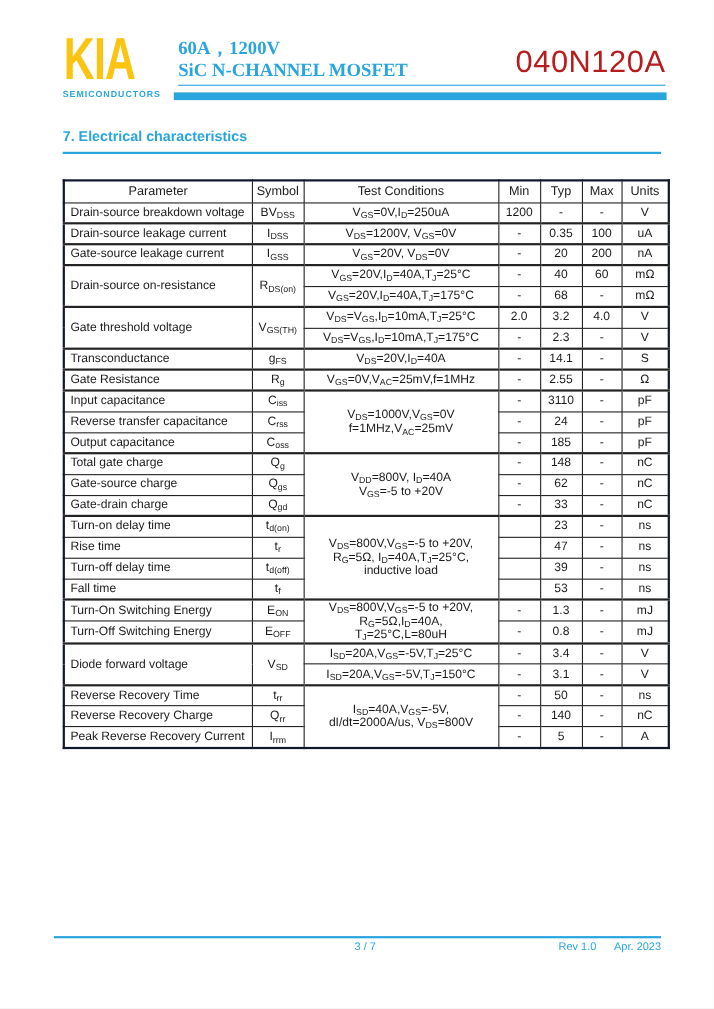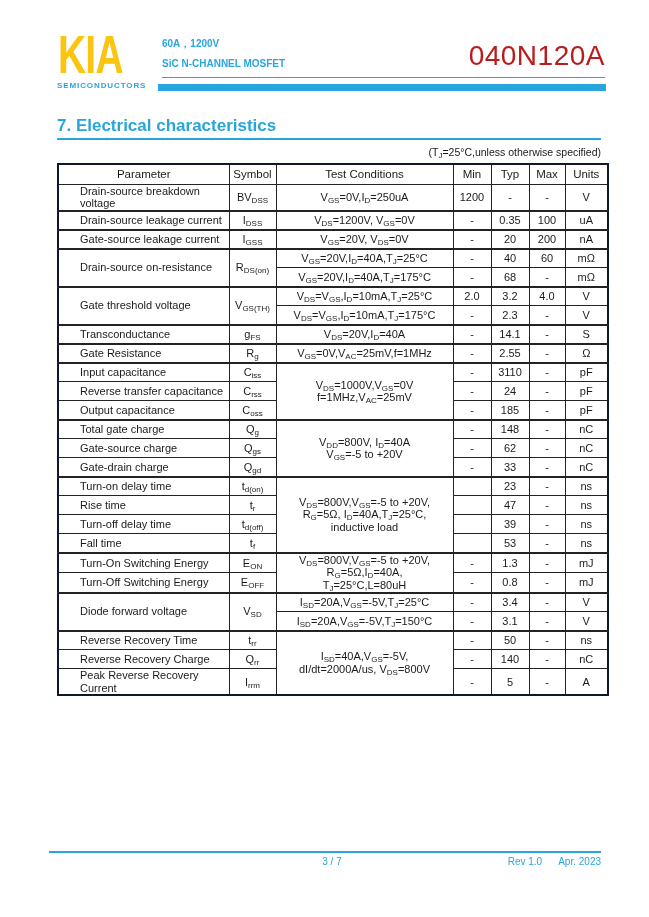--- a/index.html
+++ b/index.html
@@ -12,43 +12,43 @@
   
   .logo-kia {
     position:absolute; left:58px; top:30px; width:120px; height:48px;
     font-size:54px; font-weight:bold; line-height:48px; color:#fbc411;
     transform:scaleX(0.72); transform-origin:left top; letter-spacing:-1px;
   }
   .logo-sub {
     position:absolute; left:57px; top:81px; font-size:8px; font-weight:bold;
     color:#29a5de; letter-spacing:0.9px; white-space:nowrap;
   }
-  .head-mid { position:absolute; left:162px; top:34px; color:#29a5de; font-weight:bold; font-size:10px; line-height:20px; }
+  .head-mid { position:absolute; left:162px; top:34px; color:#29a5de; font-weight:bold; font-size:17px; line-height:20px;font-family:Liberation Serif, serif; }
   .part-number {
     position:absolute; right:44px; top:40px; width:300px; text-align:right;
     font-size:28px; color:#b91c1c; font-weight:400; letter-spacing:0.5px;
   }
   .rule-thin  { position:absolute; left:162px; top:77px; width:443px; height:1px; background:#29a5de; }
   .rule-thick { position:absolute; left:158px; top:84px; width:448px; height:7px; background:#29a5de; }
   
-  .section-title { position:absolute; left:57px; top:116px; font-size:17px; font-weight:600; color:#29a5de; }
+  .section-title { position:absolute; left:57px; top:116px; font-size:13px; font-weight:600; color:#29a5de; }
   .section-underline { position:absolute; left:57px; top:138px; width:544px; height:2px; background:#29a5de; }
   .cond-note { position:absolute; left:57px; top:146px; width:544px; text-align:right; font-size:10.5px; color:#1a1a1a; }
   
   table.ec {
     position:absolute; left:57px; top:163px; width:550px;
     border-collapse:collapse; table-layout:fixed;
     border:2px solid #0f172a; font-size:11px; color:#1b1b1b;
   }
   table.ec th, table.ec td {
     border:1px solid #232323; text-align:center; vertical-align:middle;
     padding:0 2px; height:19px; line-height:1.15; white-space:pre-line; overflow:hidden;
   }
   table.ec th { font-weight:400; font-size:11.5px; height:20px; }
-  table.ec td.p { text-align:left; padding-left:21px; }
+  table.ec td.p { text-align:left; padding-left:5px; }
   table.ec tr.thick th, table.ec tr.thick td { border-top-width:2px; }
   sub { font-size:8px; vertical-align:-2px; line-height:0; }
   
   .footer-rule { position:absolute; left:49px; top:851px; width:552px; height:2px; background:#29a5de; }
   .page-num { position:absolute; left:57px; top:856px; width:550px; text-align:center; font-size:10px; font-weight:normal; color:#29a5de; }
   .revision { position:absolute; left:57px; top:856px; width:544px; text-align:right; font-size:10px; font-weight:normal; color:#29a5de; }
   .revision .gap { display:inline-block; width:16px; }
 </style>
 </head>
 <body>
@@ -63,21 +63,20 @@
     <div>SiC N-CHANNEL MOSFET</div>
   </div>
 
   <div class="part-number">040N120A</div>
 
   <div class="rule-thin"></div>
   <div class="rule-thick"></div>
 
   <div class="section-title">7. Electrical characteristics</div>
   <div class="section-underline"></div>
-  <div class="cond-note">(T<sub>J</sub>=25°C,unless otherwise specified)</div>
 
   <table class="ec">
     <colgroup>
       <col style="width:171px">
         <col style="width:47px">
         <col style="width:177px">
       <col style="width:38px">
         <col style="width:38px">
         <col style="width:36px">
         <col style="width:43px">

